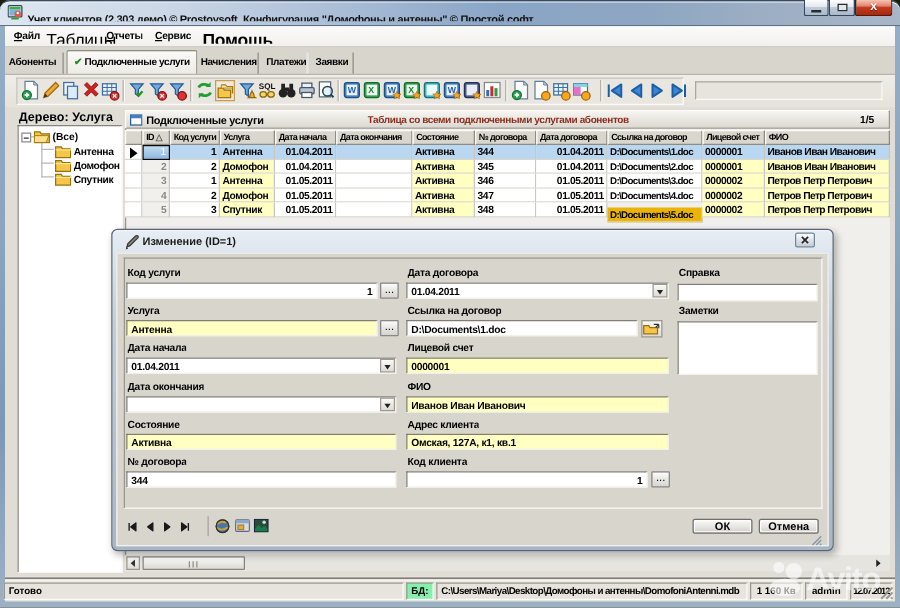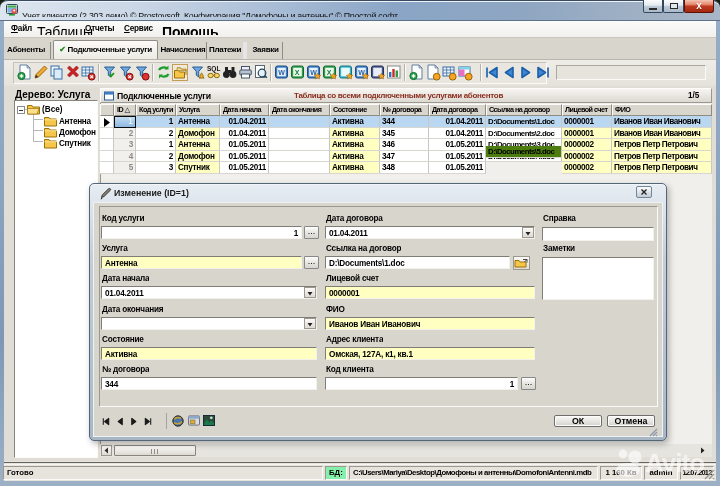--- a/index.html
+++ b/index.html
@@ -16,41 +16,41 @@
 <div style="left:4px;top:20px;width:712px;height:461px;background:#e0ddd6;"></div>
 <div style="left:0;top:0;width:720px;height:21px;border-radius:8px 8px 0 0;background:linear-gradient(90deg,#dde6f0 0%,#ccd8e7 18%,#a9bdd6 38%,#8aa5c6 55%,#8ea6c2 72%,#9fb0c4 88%,#a8b6c7 100%);box-shadow:inset 0 1px 0 #eef3f9,inset 0 -1px 0 #5d7189;border-top:1px solid #3a4a5e;"></div>
 <svg style="position:absolute;left:6px;top:4px" width="13" height="13" viewBox="0 0 13 13">
     <rect x="0.5" y="0.5" width="11" height="9" rx="1" fill="#e8f0f8" stroke="#345"></rect>
     <rect x="1.5" y="1.5" width="9" height="2.2" fill="#3fae49"></rect>
     <rect x="1.5" y="3.8" width="9" height="4.7" fill="#7fb2e0"></rect>
     <circle cx="8.2" cy="7.2" r="2.6" fill="#e2574c"></circle>
     <circle cx="8.2" cy="6.4" r="1" fill="#fff"></circle>
     <rect x="3" y="10" width="6" height="1.6" fill="#2e9e3c"></rect>
   </svg>
-<div class="t" style="left:22px;top:5px;width:430px;height:12px;"><span style="font-weight:normal;font-size:8.8px;color:#101010;letter-spacing:-0.25px;">Учет клиентов (2.303 демо) © Prostoysoft&nbsp; Конфигурация "Домофоны и антенны" © Простой софт</span></div>
+<div class="t" style="left:22px;top:5px;width:430px;height:12px;"><span style="font-weight:bold;font-size:8.8px;color:#101010;letter-spacing:-0.25px;">Учет клиентов (2.303 демо) © Prostoysoft&nbsp; Конфигурация "Домофоны и антенны" © Простой софт</span></div>
 <div style="left:643px;top:0;width:20px;height:13px;background:linear-gradient(#fdfdfe,#e3e9ef 45%,#bfcbd8 50%,#aab9c9);border:1px solid #32465c;border-top:none;border-radius:0 0 2px 2px;">
     <div style="left:5px;top:8px;width:8px;height:2px;background:#2a2a2a;"></div>
   </div>
 <div style="left:663px;top:0;width:21px;height:13px;background:linear-gradient(#fdfdfe,#e3e9ef 45%,#bfcbd8 50%,#aab9c9);border:1px solid #32465c;border-top:none;border-radius:0 0 2px 2px;">
     <div style="left:6px;top:3px;width:8px;height:6px;border:1.5px solid #2a2a2a;background:#dfe7ef;"></div>
   </div>
 <div style="left:684px;top:0;width:30px;height:13px;background:linear-gradient(#f4c6b4,#e48268 40%,#c03b20 50%,#a42810);border:1px solid #5c1205;border-top:none;border-radius:0 0 3px 2px;">
     <div style="left:0;top:0;width:28px;height:11px;color:#fff;font-size:10px;font-weight:bold;text-align:center;line-height:11px;text-shadow:0 1px 1px #7c1a08;">x</div>
   </div>
 <div style="left:4px;top:21px;width:712px;height:17px;background:linear-gradient(#fbfbfa,#f1f0ed);border-bottom:1px solid #c9c6bf;"></div>
 <div class="t" style="left:11px;top:24px;height:11px;font-size:8.2px;color:#000;font-weight:bold;letter-spacing:-0.2px;"><u>Ф</u>айл</div>
 <div class="t" style="left:37px;top:24px;height:11px;font-size:14px;color:#000;font-weight:normal;letter-spacing:-0.2px;"><u>Т</u>аблицы</div>
 <div class="t" style="left:85px;top:24px;height:11px;font-size:8.2px;color:#000;font-weight:bold;letter-spacing:-0.2px;"><u>О</u>тчеты</div>
 <div class="t" style="left:124px;top:24px;height:11px;font-size:8.2px;color:#000;font-weight:bold;letter-spacing:-0.2px;"><u>С</u>ервис</div>
 <div class="t" style="left:162px;top:24px;height:11px;font-size:14px;color:#000;font-weight:bold;letter-spacing:-0.2px;"><u>П</u>омощь</div>
 <div style="left:4px;top:38px;width:712px;height:22px;background:#d8d5cd;"></div>
 <div class="t" style="left:2px;top:42px;width:49px;height:18px;font-size:8px;font-weight:bold;text-align:center;line-height:16px;color:#000;border-right:1px solid #8f8c85;letter-spacing:-0.3px;">Абоненты</div>
 <div class="t" style="left:53px;top:40px;width:105px;height:20px;background:linear-gradient(#fbfaf8,#eceae4);border:1px solid #8f8c85;border-bottom:none;border-radius:2px 2px 0 0;font-size:8px;font-weight:bold;text-align:center;line-height:18px;color:#000;letter-spacing:-0.3px;"><span style="color:#1c8a1c">✔</span> Подключенные услуги</div>
 <div class="t" style="left:160px;top:42px;width:47px;height:18px;font-size:8px;font-weight:bold;text-align:center;line-height:16px;color:#000;border-right:1px solid #8f8c85;letter-spacing:-0.3px;">Начисления</div>
-<div class="t" style="left:209px;top:42px;width:38px;height:18px;font-size:8px;font-weight:bold;text-align:left;line-height:16px;color:#000;border-right:4px solid #e5e5e5;letter-spacing:-0.3px;">Платежи</div>
+<div class="t" style="left:209px;top:42px;width:38px;height:18px;font-size:8px;font-weight:bold;text-align:right;line-height:16px;color:#000;border-right:2px solid #e5e5e5;letter-spacing:-0.3px;">Платежи</div>
 <div class="t" style="left:249px;top:42px;width:34px;height:18px;font-size:8px;font-weight:bold;text-align:center;line-height:16px;color:#000;border-right:1px solid #8f8c85;letter-spacing:-0.3px;">Заявки</div>
 <div style="left:4px;top:59px;width:712px;height:1px;background:#b8b5ae;"></div>
 <div style="left:4px;top:60px;width:712px;height:26px;background:linear-gradient(#efede8,#e5e2db);"></div>
 <div style="left:13px;top:62px;width:534px;height:22px;background:#e9e6e0;border:1px solid;border-color:#c6c3bc #fcfbf9 #fcfbf9 #c6c3bc;"></div>
 <div style="left:556px;top:65px;width:150px;height:15px;background:#e7e4de;border:1px solid;border-color:#aaa79f #fbfaf8 #fbfaf8 #aaa79f;"></div>
 <div style="left:17px;top:64px;width:16px;height:17px;">
     <svg width="16" height="17" viewBox="0 0 16 17" style="left:0;top:0">
       <path d="M3 1h7l3 3v11H3z" fill="#fefefe" stroke="#5f7f9f" stroke-width="1"></path>
       <path d="M10 1l3 3h-3z" fill="#cfdded" stroke="#5f7f9f" stroke-width="0.8"></path>
       <circle cx="4.5" cy="12" r="3.6" fill="#2ea44f" stroke="#0d6e2f"></circle>
@@ -386,21 +386,21 @@
 <div class="cell t" style="left:612px;top:150.8px;width:100px;height:11.6px;background:#ffffc2;letter-spacing:-0.45px;">Петров Петр Петрович</div>
 <div style="left:100px;top:162.4px;width:14px;height:11.6px;background:#fff;border-right:1px solid #c9c7c1;border-bottom:1px solid #d8d6d0;"></div>
 <div class="cell t" style="left:114px;top:162.4px;width:22px;height:11.6px;background:#f2f0ec;text-align:right;color:#8a8a8a;">5</div>
 <div class="cell t" style="left:136px;top:162.4px;width:40px;height:11.6px;background:#fff;text-align:right;">3</div>
 <div class="cell t" style="left:176px;top:162.4px;width:44px;height:11.6px;background:#ffffc2;">Спутник</div>
 <div class="cell t" style="left:220px;top:162.4px;width:49px;height:11.6px;background:#fff;text-align:right;">01.05.2011</div>
 <div class="cell t" style="left:269px;top:162.4px;width:61px;height:11.6px;background:#fff;"></div>
 <div class="cell t" style="left:330px;top:162.4px;width:50px;height:11.6px;background:#ffffc2;">Активна</div>
 <div class="cell t" style="left:380px;top:162.4px;width:49px;height:11.6px;background:#fff;">348</div>
 <div class="cell t" style="left:429px;top:162.4px;width:57px;height:11.6px;background:#fff;text-align:right;">01.05.2011</div>
-<div class="cell t" style="left:486px;top:146px;width:76px;height:11.6px;background:#4d7c0f;letter-spacing:-0.5px;font-size:7.8px;">D:\Documents\5.doc</div>
+<div class="cell t" style="left:486px;top:166px;width:76px;height:11.6px;background:#eab308;letter-spacing:-0.5px;font-size:7.8px;">D:\Documents\5.doc</div>
 <div class="cell t" style="left:562px;top:162.4px;width:50px;height:11.6px;background:#ffffc2;">0000002</div>
 <div class="cell t" style="left:612px;top:162.4px;width:100px;height:11.6px;background:#ffffc2;letter-spacing:-0.45px;">Петров Петр Петрович</div>
 <div style="left:100px;top:444px;width:612px;height:13px;background:#e6e4de;"></div>
 <div style="left:101px;top:445px;width:11px;height:11px;background:linear-gradient(#fbfaf8,#dedbd4);border:1px solid #9b988f;">
     <svg width="9" height="9" viewBox="0 0 9 9" style="left:0;top:0">
       <path d="M6 1.5L2.5 4.5L6 7.5z" fill="#333"></path>
     </svg>
   </div>
 <div style="left:697px;top:445px;width:11px;height:11px;">
     <svg width="9" height="9" viewBox="0 0 9 9" style="left:1px;top:1px">

